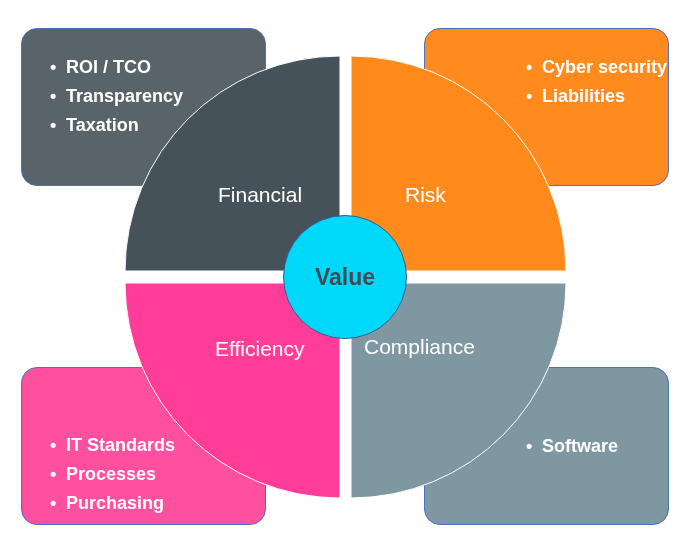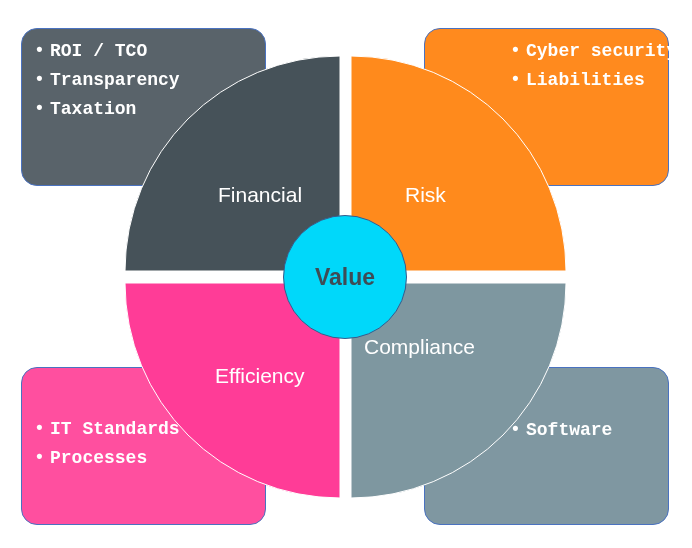--- a/index.html
+++ b/index.html
@@ -1,36 +1,36 @@
 <!DOCTYPE html>
 <html><head>
 <meta charset="utf-8">
 <style>
   html, body { margin: 0; padding: 0; background: #ffffff; }
   body { width: 692px; height: 548px; position: relative; overflow: hidden;
          font-family: "Liberation Sans", "DejaVu Sans", sans-serif; }
   .box { position: absolute; width: 245px; height: 158px; border: 1.5px solid #4a72c0;
          border-radius: 16px; box-sizing: border-box; }
-  .box ul { list-style: none; margin: 0; padding: 0; position: absolute; font-family: Liberation Mono, monospace; }
+  .box ul { list-style: none; margin: 16px; padding: 0; position: absolute; }
   .box li { color: #ffffff; font-size: 18px; line-height: 29px; font-weight: bold; white-space: nowrap; position: relative; padding-left: 16px; }
   .box li::before { content: "\2022"; position: absolute; left: 0; top: 0; }
   .box li.multi { line-height: 26px; white-space: normal; width: 150px; }
   #box-financial { left: 21px; top: 28px; background: #59636a; }
   #box-financial ul { left: 12px; top: 8px; }
   #box-risk { left: 424px; top: 28px; background: #ff8a1e; }
   #box-risk ul { left: 85px; top: 8px; }
   #box-efficiency { left: 21px; top: 367px; background: #ff4f9f; }
   #box-efficiency ul { left: 12px; top: 47px; }
   #box-compliance { left: 424px; top: 367px; background: #7f97a1; }
   #box-compliance ul { left: 85px; top: 48px; }
   svg#pie { position: absolute; left: 0; top: 0; }
   .qlabel { position: absolute; color: #ffffff; font-size: 21px; font-weight: normal; white-space: nowrap; }
   #label-financial { left: 218px; top: 183px; }
   #label-risk { left: 405px; top: 183px; }
-  #label-efficiency { left: 215px; top: 364px; }
+  #label-efficiency { left: 215px; top: 337px; }
   #label-compliance { left: 364px; top: 335px; }
   #center-value { position: absolute; left: 283px; top: 215px; width: 124px; height: 124px; border-radius: 50%;
                   background: #00d8fa; border: 1.5px solid #3a5a8a; box-sizing: border-box;
                   display: flex; align-items: center; justify-content: center; }
   #center-value span { color: #3e4c55; font-size: 23px; font-weight: bold; }
 </style>
 </head>
 <body>
 
 <div class="box" id="box-financial">
@@ -43,20 +43,21 @@
 <div class="box" id="box-risk">
   <ul>
     <li>Cyber security</li>
     <li>Liabilities</li>
   </ul>
 </div>
 <div class="box" id="box-efficiency">
   <ul>
     <li>IT Standards</li>
     <li>Processes</li>
+    <li>Purchasing</li>
   </ul>
 </div>
 <div class="box" id="box-compliance">
   <ul>
     <li>Software</li>
   </ul>
 </div>
 
 <svg id="pie" width="692" height="548" viewBox="0 0 692 548">
   <path d="M340,271 L125,271 A215,215 0 0 1 340,56 Z" fill="#465259" stroke="#ffffff" stroke-width="1"></path>

